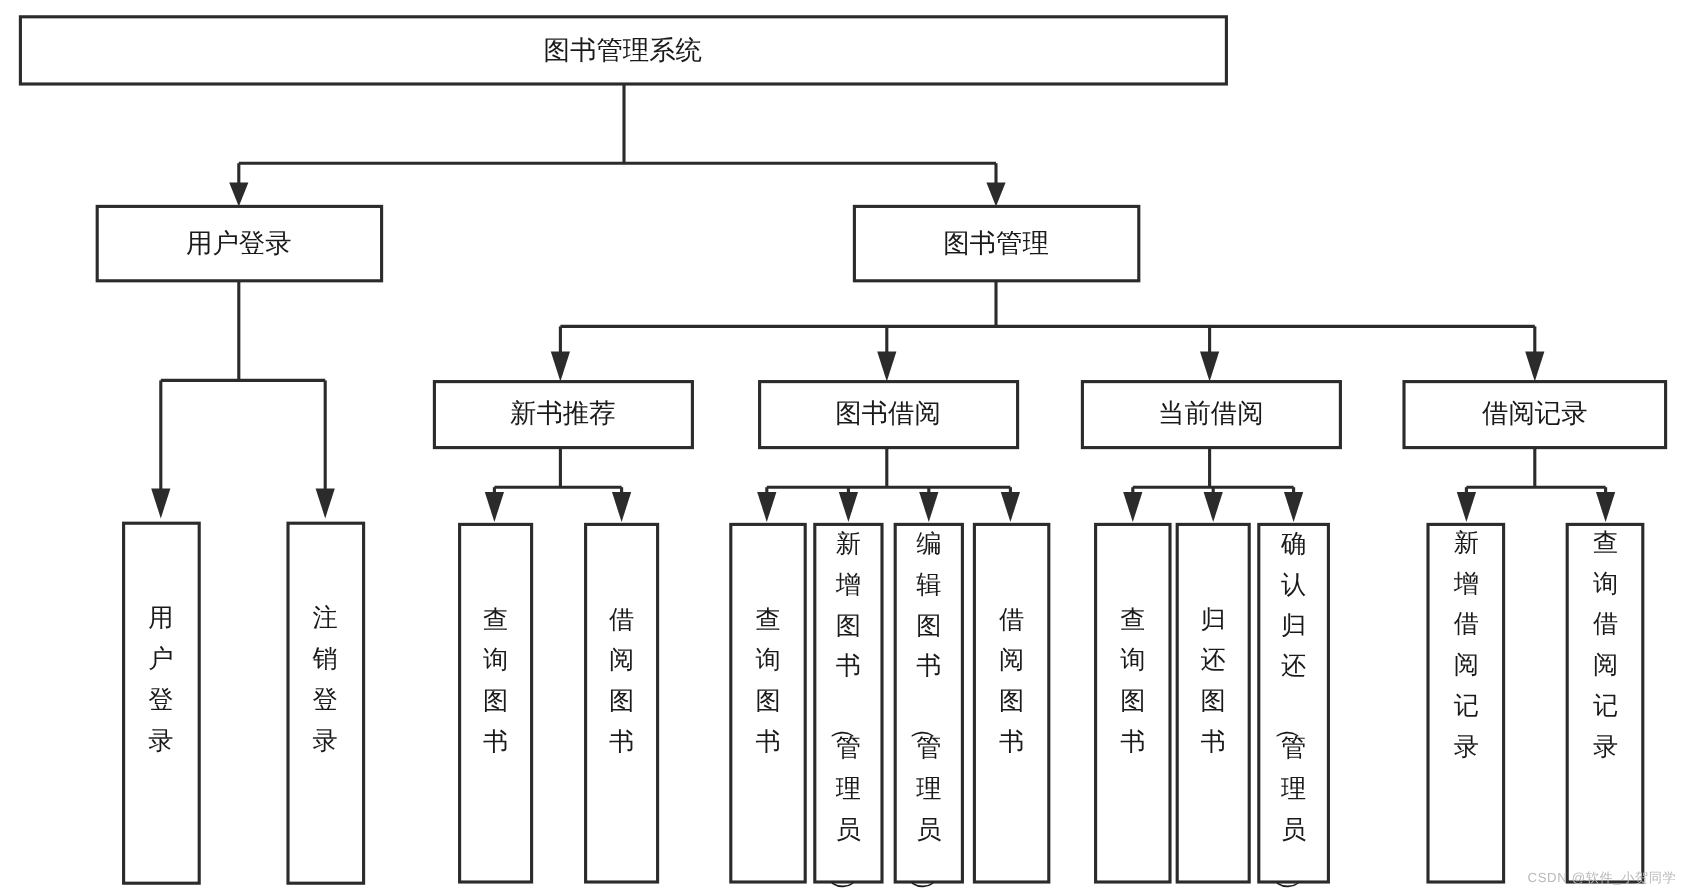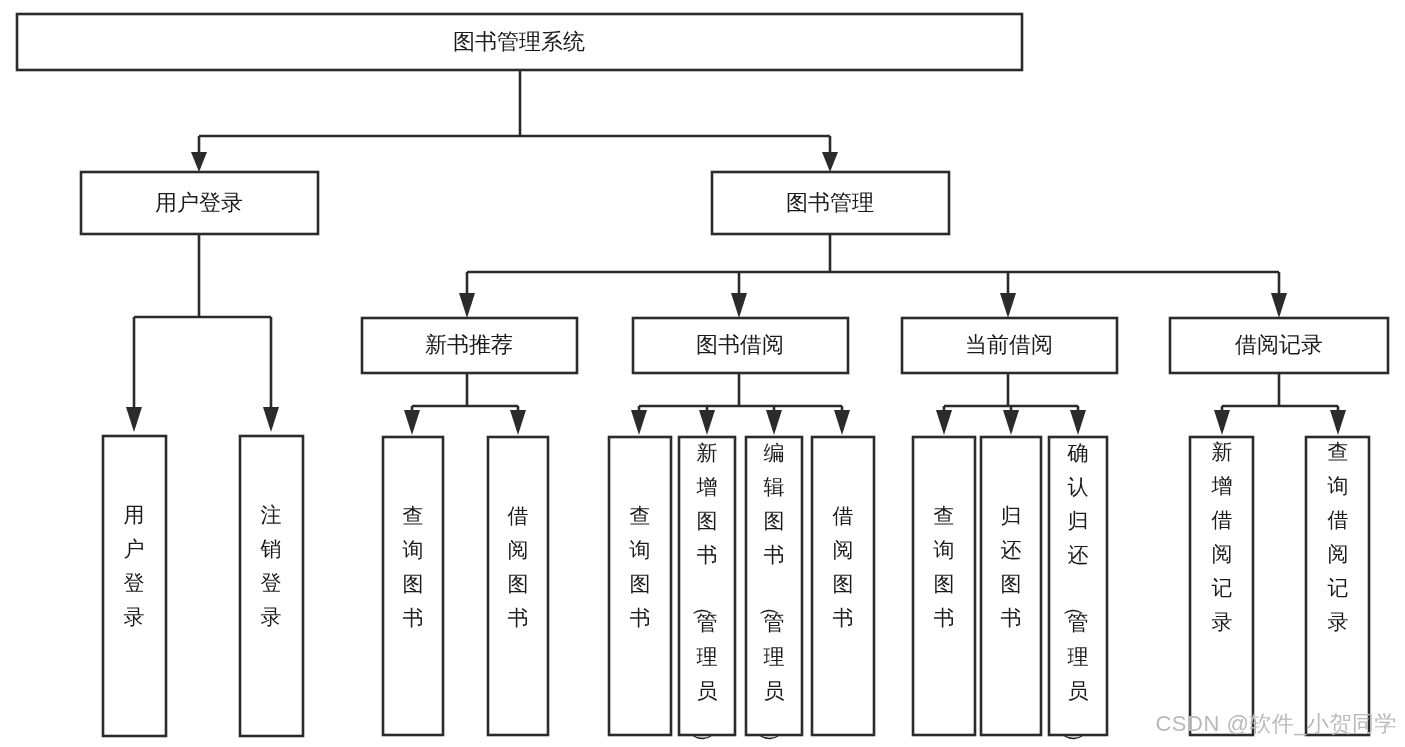--- a/index.html
+++ b/index.html
@@ -47,21 +47,21 @@
   }
   .arrow-head {
     fill: #2b2b2b;
     stroke: none;
   }
   .watermark {
     position: absolute;
     right: 8px;
     bottom: 8px;
     font-family: "Liberation Sans", "DejaVu Sans", sans-serif;
-    font-size: 22px;
+    font-size: 11px;
     color: #b9b9b9;
     letter-spacing: 0.5px;
     white-space: nowrap;
     user-select: none;
   }
 </style>
 </head>
 <body>
 
 <svg id="diagram" viewBox="0 0 1405 747" xmlns="http://www.w3.org/2000/svg">

